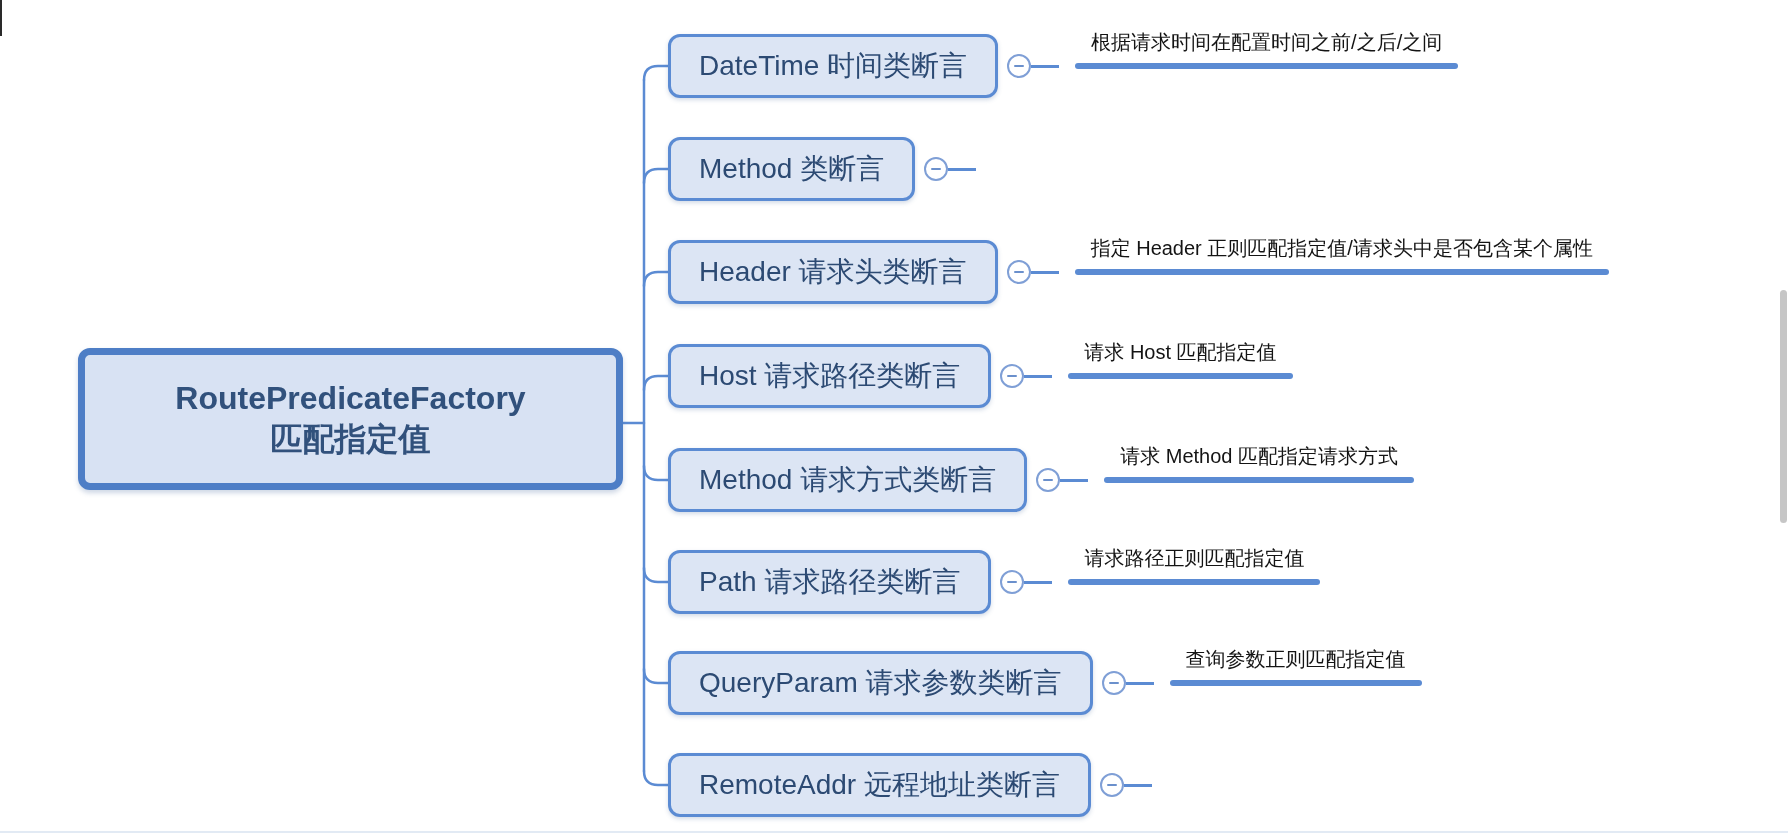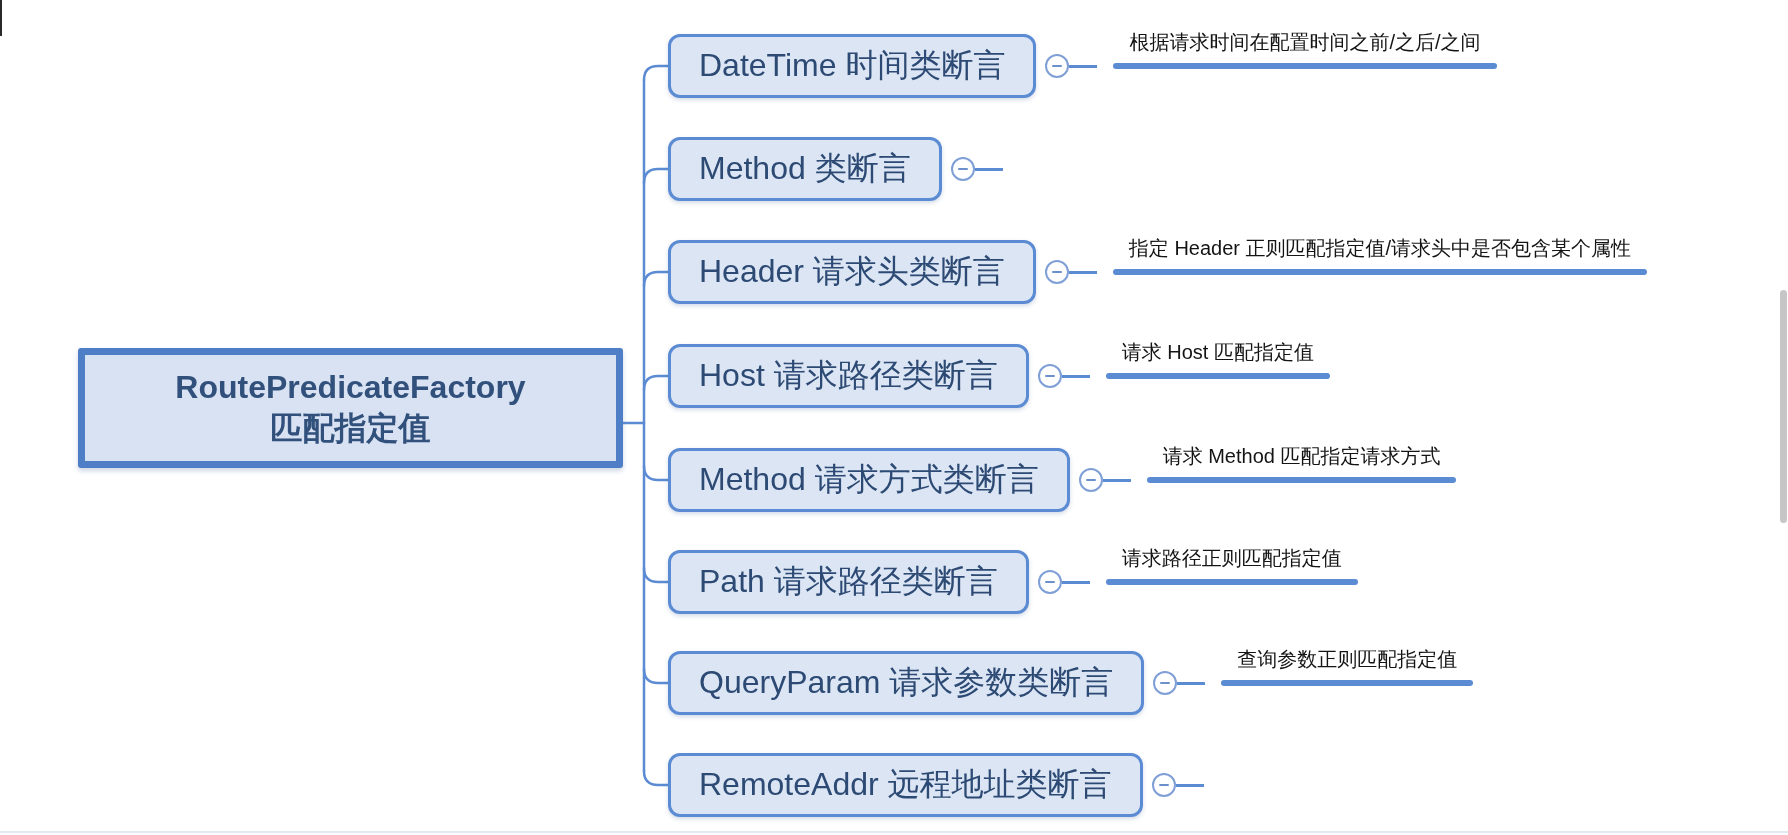--- a/index.html
+++ b/index.html
@@ -4,36 +4,36 @@
 <style>
   html,body{margin:0;padding:0;background:#ffffff;}
   body{font-family:"Liberation Sans","DejaVu Sans",sans-serif;}
   .canvas{position:relative;width:1788px;height:835px;background:#ffffff;overflow:hidden;}
 
   
   .connectors{position:absolute;left:0;top:0;width:1788px;height:835px;pointer-events:none;}
 
   
   .root-node{
-    position:absolute;left:78px;top:348px;width:545px;height:120px;
-    box-sizing:border-box;border:7px solid #4e7ec6;border-radius:3px;
+    position:absolute;left:78px;top:348px;width:545px;height:142px;
+    box-sizing:border-box;border:7px solid #4e7ec6;border-radius:12px;
     background:#d8e2f3;display:flex;flex-direction:column;align-items:center;justify-content:center;
     color:#31517c;font-weight:bold;font-size:32px;line-height:1.28;text-align:center;
     box-shadow:0 3px 5px rgba(80,110,160,0.28);
   }
 
   
   .row{position:absolute;left:668px;height:64px;display:flex;align-items:center;}
   .r1{top:34px}.r2{top:137px}.r3{top:240px}.r4{top:344px}
   .r5{top:448px}.r6{top:550px}.r7{top:651px}.r8{top:753px}
 
   .node-box{
     height:100%;box-sizing:border-box;display:flex;align-items:center;
     padding:0 28px;border:3px solid #5b8bd3;border-radius:12px;background:#dce5f4;
-    color:#2c4a73;font-size:32px;white-space:nowrap;
+    color:#2c4a73;font-size:28px;white-space:nowrap;
     box-shadow:0 2px 4px rgba(80,110,160,0.25);
   }
   .collapse{
     width:20px;height:20px;margin-left:9px;border-radius:50%;
     border:2px solid #7f9fd6;background:#ffffff;flex:0 0 auto;
     display:flex;align-items:center;justify-content:center;
   }
   .minus-bar{width:10px;height:2px;background:#6b90cc;border-radius:1px;}
   .link{width:28px;height:3px;background:#5b8bd3;flex:0 0 auto;}
 

